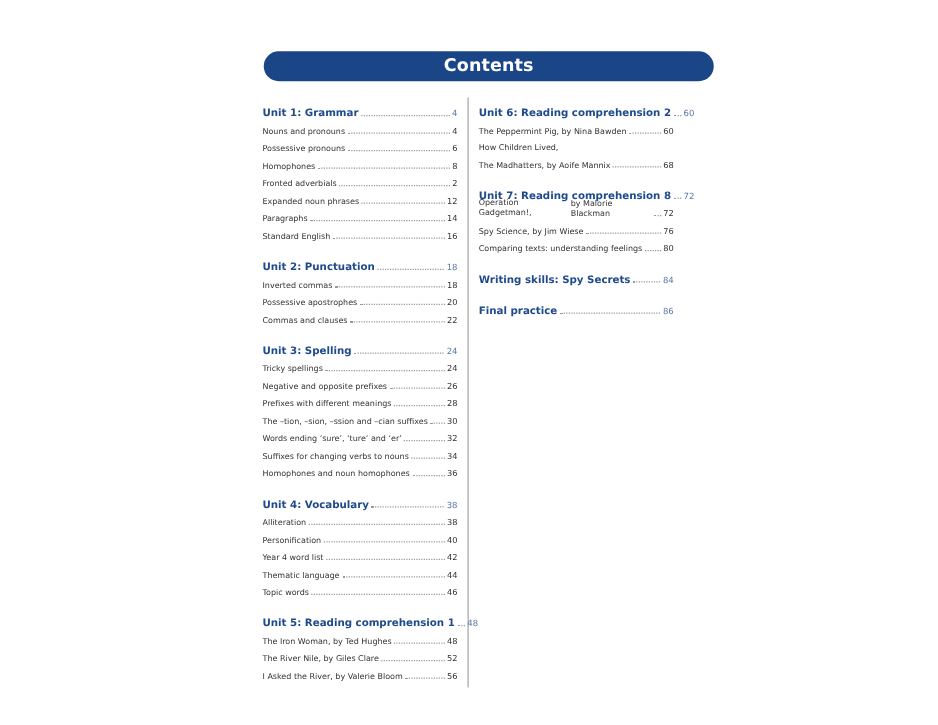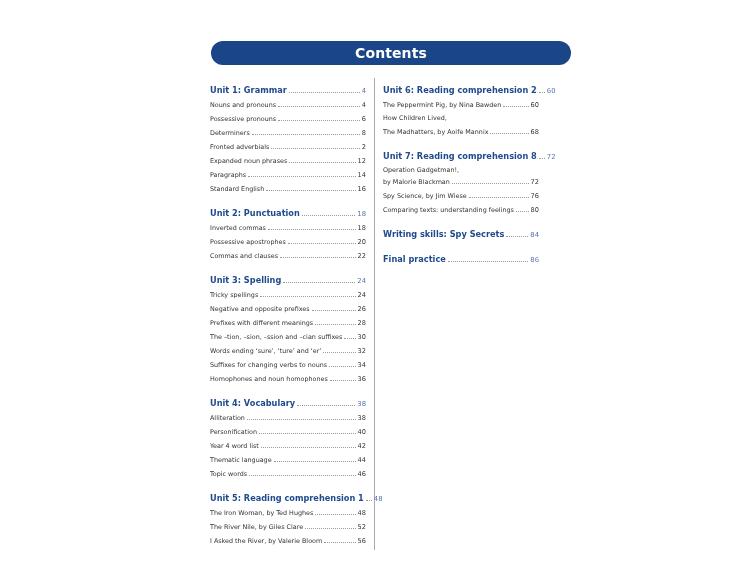--- a/index.html
+++ b/index.html
@@ -24,21 +24,21 @@
     display: flex; align-items: flex-end; white-space: nowrap;
   }
   .unit-row { height: 17px; margin-bottom: 0px; }
   .unit-title { color: #1f4a8c; font-weight: bold; font-size: 8.2px; }
   .unit-page { color: #5a78a8; font-size: 6.8px; }
   .item-row { height: 14px; }
   .item-title { font-size: 6.4px; color: #333; }
   .item-page { font-size: 6.6px; color: #333; }
   .leader { flex: 1; border-bottom: 1px dotted #9a9a9a; margin: 0 2px 2px 2px; min-width: 6px; }
 
-  .item-2line { display: flex; flex-direction: column; }
+  .item-2line { display: flex; flex-direction: row; }
   .item-2line .line1 { font-size: 6.4px; color: #333; height: 11px; display: flex; align-items: flex-end; }
   .item-2line .row2 { display: flex; align-items: flex-end; height: 12px; }
 
   .gap-s { height: 2px; }
 </style>
 </head>
 <body>
 
 <div class="banner">
   <span class="banner-title">Contents</span>
@@ -58,21 +58,21 @@
         <span class="item-title">Nouns and pronouns</span>
         <span class="leader"></span>
         <span class="item-page">4</span>
       </div>
     <div class="item-row">
         <span class="item-title">Possessive pronouns</span>
         <span class="leader"></span>
         <span class="item-page">6</span>
       </div>
     <div class="item-row">
-        <span class="item-title">Determiners</span>
+        <span class="item-title">Homophones</span>
         <span class="leader"></span>
         <span class="item-page">8</span>
       </div>
     <div class="item-row">
         <span class="item-title">Fronted adverbials</span>
         <span class="leader"></span>
         <span class="item-page">2</span>
       </div>
     <div class="item-row">
         <span class="item-title">Expanded noun phrases</span>

